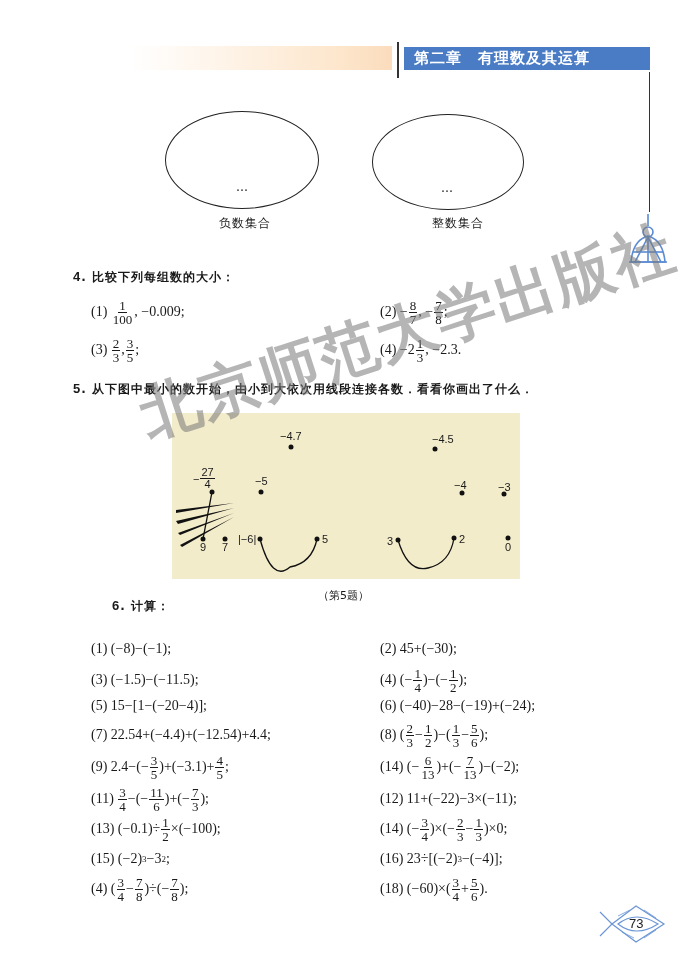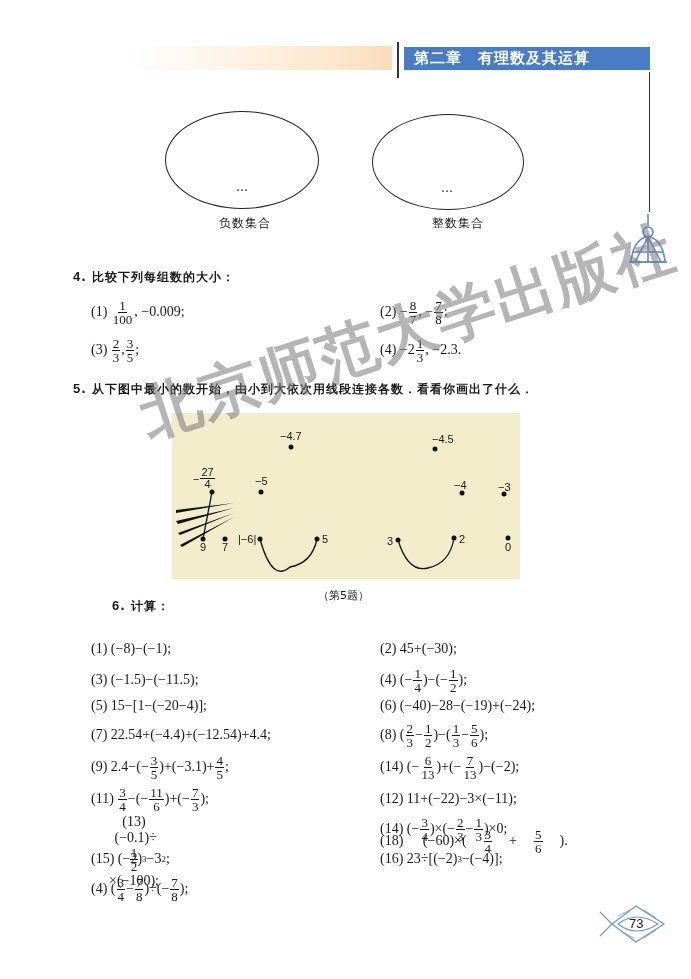--- a/index.html
+++ b/index.html
@@ -198,21 +198,21 @@
       <span class="d">4</span>
     </span>−(−<span class="frac">
       <span class="n">11</span>
       <span class="d">6</span>
     </span>)+(−<span class="frac">
       <span class="n">7</span>
       <span class="d">3</span>
     </span>);</div>
 <div class="abs item" style="left:380px;top:784px;text-align:center;"><span>(12)</span>&nbsp;11+(−22)−3×(−11);</div>
 
-<div class="abs item" style="left:109px;top:814px;flex-direction:column;"><span>(13)</span>&nbsp;(−0.1)÷<span class="frac">
+<div class="abs item" style="left:91px;top:814px;"><span>(13)</span>&nbsp;(−0.1)÷<span class="frac">
       <span class="n">1</span>
       <span class="d">2</span>
     </span>×(−100);</div>
 <div class="abs item" style="left:380px;top:814px;"><span>(14)</span>&nbsp;(−<span class="frac">
       <span class="n">3</span>
       <span class="d">4</span>
     </span>)×(−<span class="frac">
       <span class="n">2</span>
       <span class="d">3</span>
     </span>−<span class="frac">
@@ -226,21 +226,21 @@
 <div class="abs item" style="left:91px;top:874px;"><span>(4)</span>&nbsp;(<span class="frac">
       <span class="n">3</span>
       <span class="d">4</span>
     </span>−<span class="frac">
       <span class="n">7</span>
       <span class="d">8</span>
     </span>)÷(−<span class="frac">
       <span class="n">7</span>
       <span class="d">8</span>
     </span>);</div>
-<div class="abs item" style="left:380px;top:826px;gap:16px;"><span>(18)</span>&nbsp;(−60)×(<span class="frac">
+<div class="abs item" style="left:380px;top:874px;"><span>(18)</span>&nbsp;(−60)×(<span class="frac">
       <span class="n">3</span>
       <span class="d">4</span>
     </span>+<span class="frac">
       <span class="n">5</span>
       <span class="d">6</span>
     </span>).</div>
 
 <div class="abs page-badge">
   <svg width="70" height="44" viewBox="0 0 70 44" style="position:absolute;left:0;top:0;">
     <g stroke="#6a95d6" fill="none" stroke-width="1.2">

